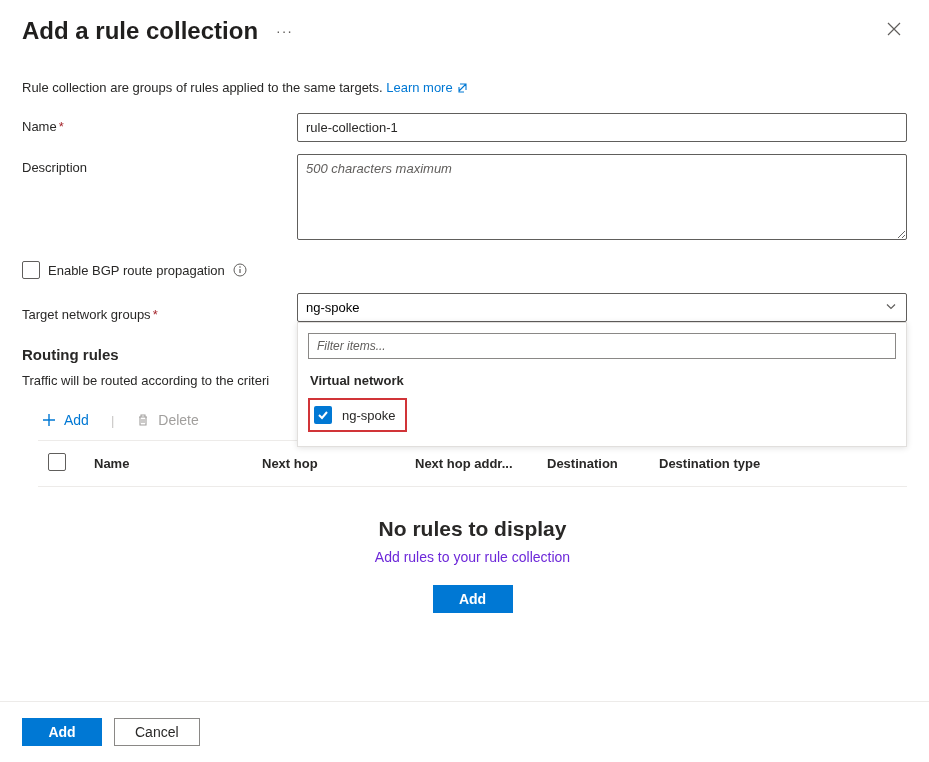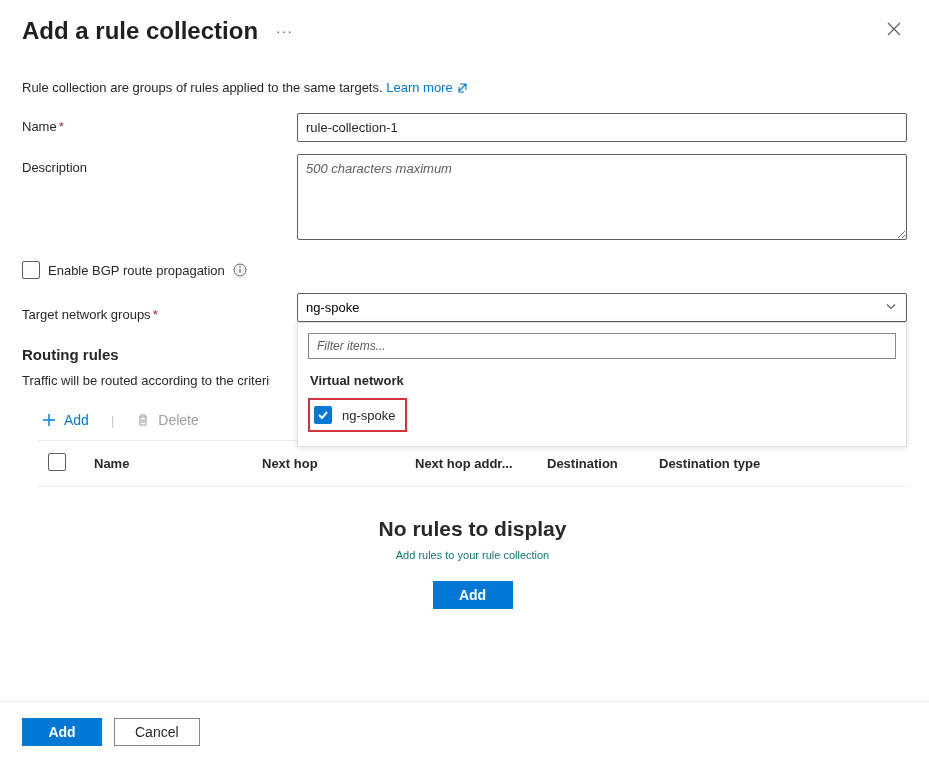--- a/index.html
+++ b/index.html
@@ -230,22 +230,22 @@
     .empty-state {
       text-align: center;
       padding: 30px 0 18px;
     }
     .empty-title {
       font-size: 21px;
       font-weight: 600;
       margin-bottom: 8px;
     }
     .empty-sub {
-      font-size: 11px;
-      color: #0f766e;
+      font-size: 14px;
+      color: #6d28d9;
       margin-bottom: 20px;
     }
     .primary-btn {
       background: #0078d4;
       color: #fff;
       border: none;
       padding: 6px 20px;
       font-size: 14px;
       font-weight: 600;
       cursor: pointer;

